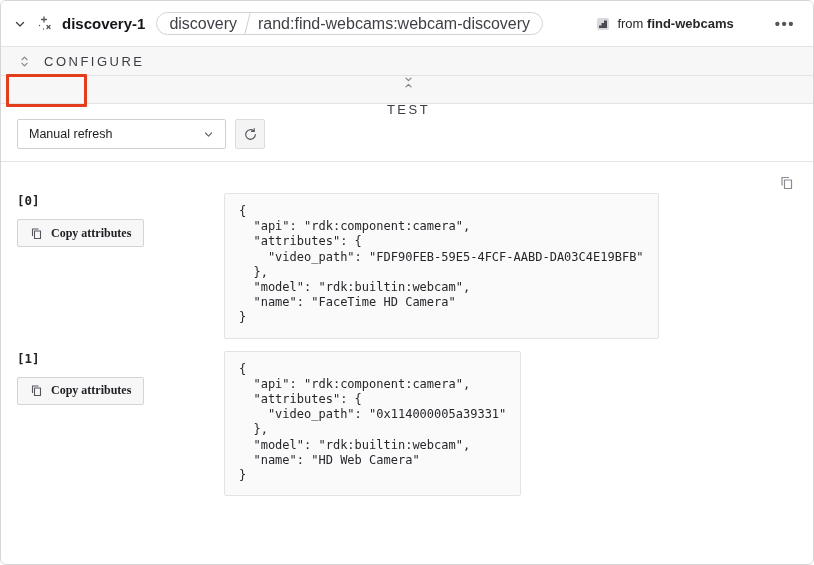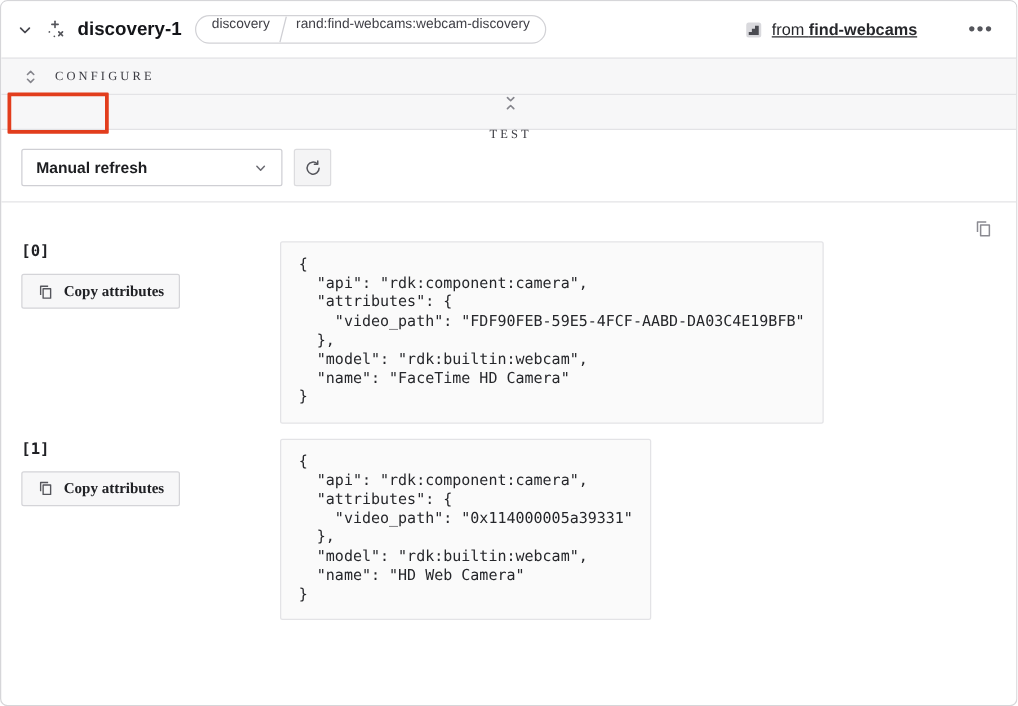--- a/index.html
+++ b/index.html
@@ -23,66 +23,66 @@
   .header {
     height:45px;
     display:flex; align-items:center;
     padding:0 16px 0 12px;
     gap:9px;
     background:#fff;
   }
   .icon-btn { display:flex; align-items:center; justify-content:center; background:none; border:none; padding:0; cursor:pointer; }
   .title { font-size:15px; font-weight:700; color:#141519; margin-right:2px; white-space:nowrap; }
   .badge {
-    display:flex; 
+    display:flex; align-items:center;
     height:23px;
     border:1px solid #d2d2d6;
     border-radius:12px;
     padding:0 12px;
     gap:10px;
-    font-size:11px; color:#3f3f46;
+    font-size:16px; color:#3f3f46;
     white-space:nowrap;
   }
   .badge-sep { width:1px; height:21px; background:#cfcfd4; transform:rotate(14deg); }
   .header-right { margin-left:auto; display:flex; align-items:center; gap:7px; }
-  .from-text { font-size:13px; color:#26272b; white-space:nowrap;text-decoration:underline; }
+  .from-text { font-size:13px; color:#26272b; white-space:nowrap; }
   .from-text b { font-weight:700; }
   .menu-btn { margin-left:32px; color:#55565c; font-size:15px; letter-spacing:1.5px; font-weight:700; line-height:1; cursor:pointer; background:none; border:none; padding:2px 2px; }
 
   
   .section-row {
     position:relative;
     height:29px;
     display:flex; align-items:center;
     gap:13px;
     padding:0 14px 0 17px;
     background:#f7f7f8;
     border-top:1px solid #e3e3e6;
     cursor:pointer;
   }
   .section-row.last { border-bottom:1px solid #e3e3e6;flex-direction:column; }
   .section-label {
-    font-family:Liberation Serif, serif;
-    font-size:10px;
+    font-family:Liberation Sans, sans-serif;
+    font-size:13px;
     letter-spacing:2.5px;
     color:#3c3c43;
   }
   .row-right { margin-left:auto; display:flex; align-items:center; }
   .annotation {
     position:absolute;
     left:5px; top:-2px;
     width:81px; height:33px;
     border:3px solid #e23d1d;
     border-radius:1px;
     pointer-events:none;
     z-index:3;
   }
 
   
-  .refresh-bar { display:flex; gap:9px; padding:15px 16px 12px;font-weight:bold; }
+  .refresh-bar { display:flex; gap:9px; padding:15px 16px 12px; }
   .select {
     width:209px; height:30px;
     border:1px solid #cfcfd4; border-radius:2px;
     background:#fff;
     display:flex; align-items:center; justify-content:space-between;
     padding:0 10px 0 11px;
     font-size:12.5px; color:#1d1e21;
     cursor:pointer;
   }
   .refresh-btn {

